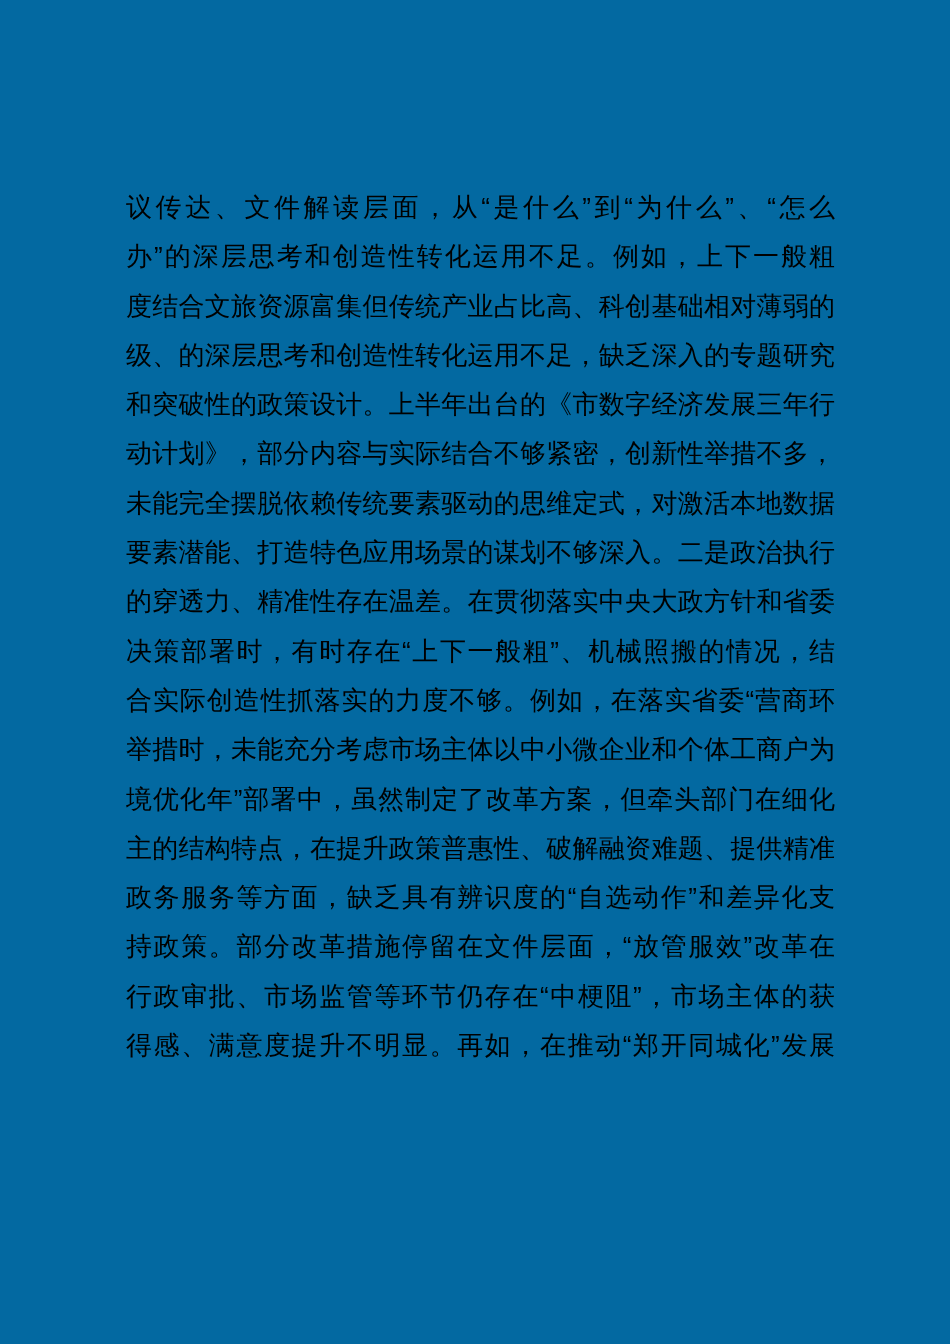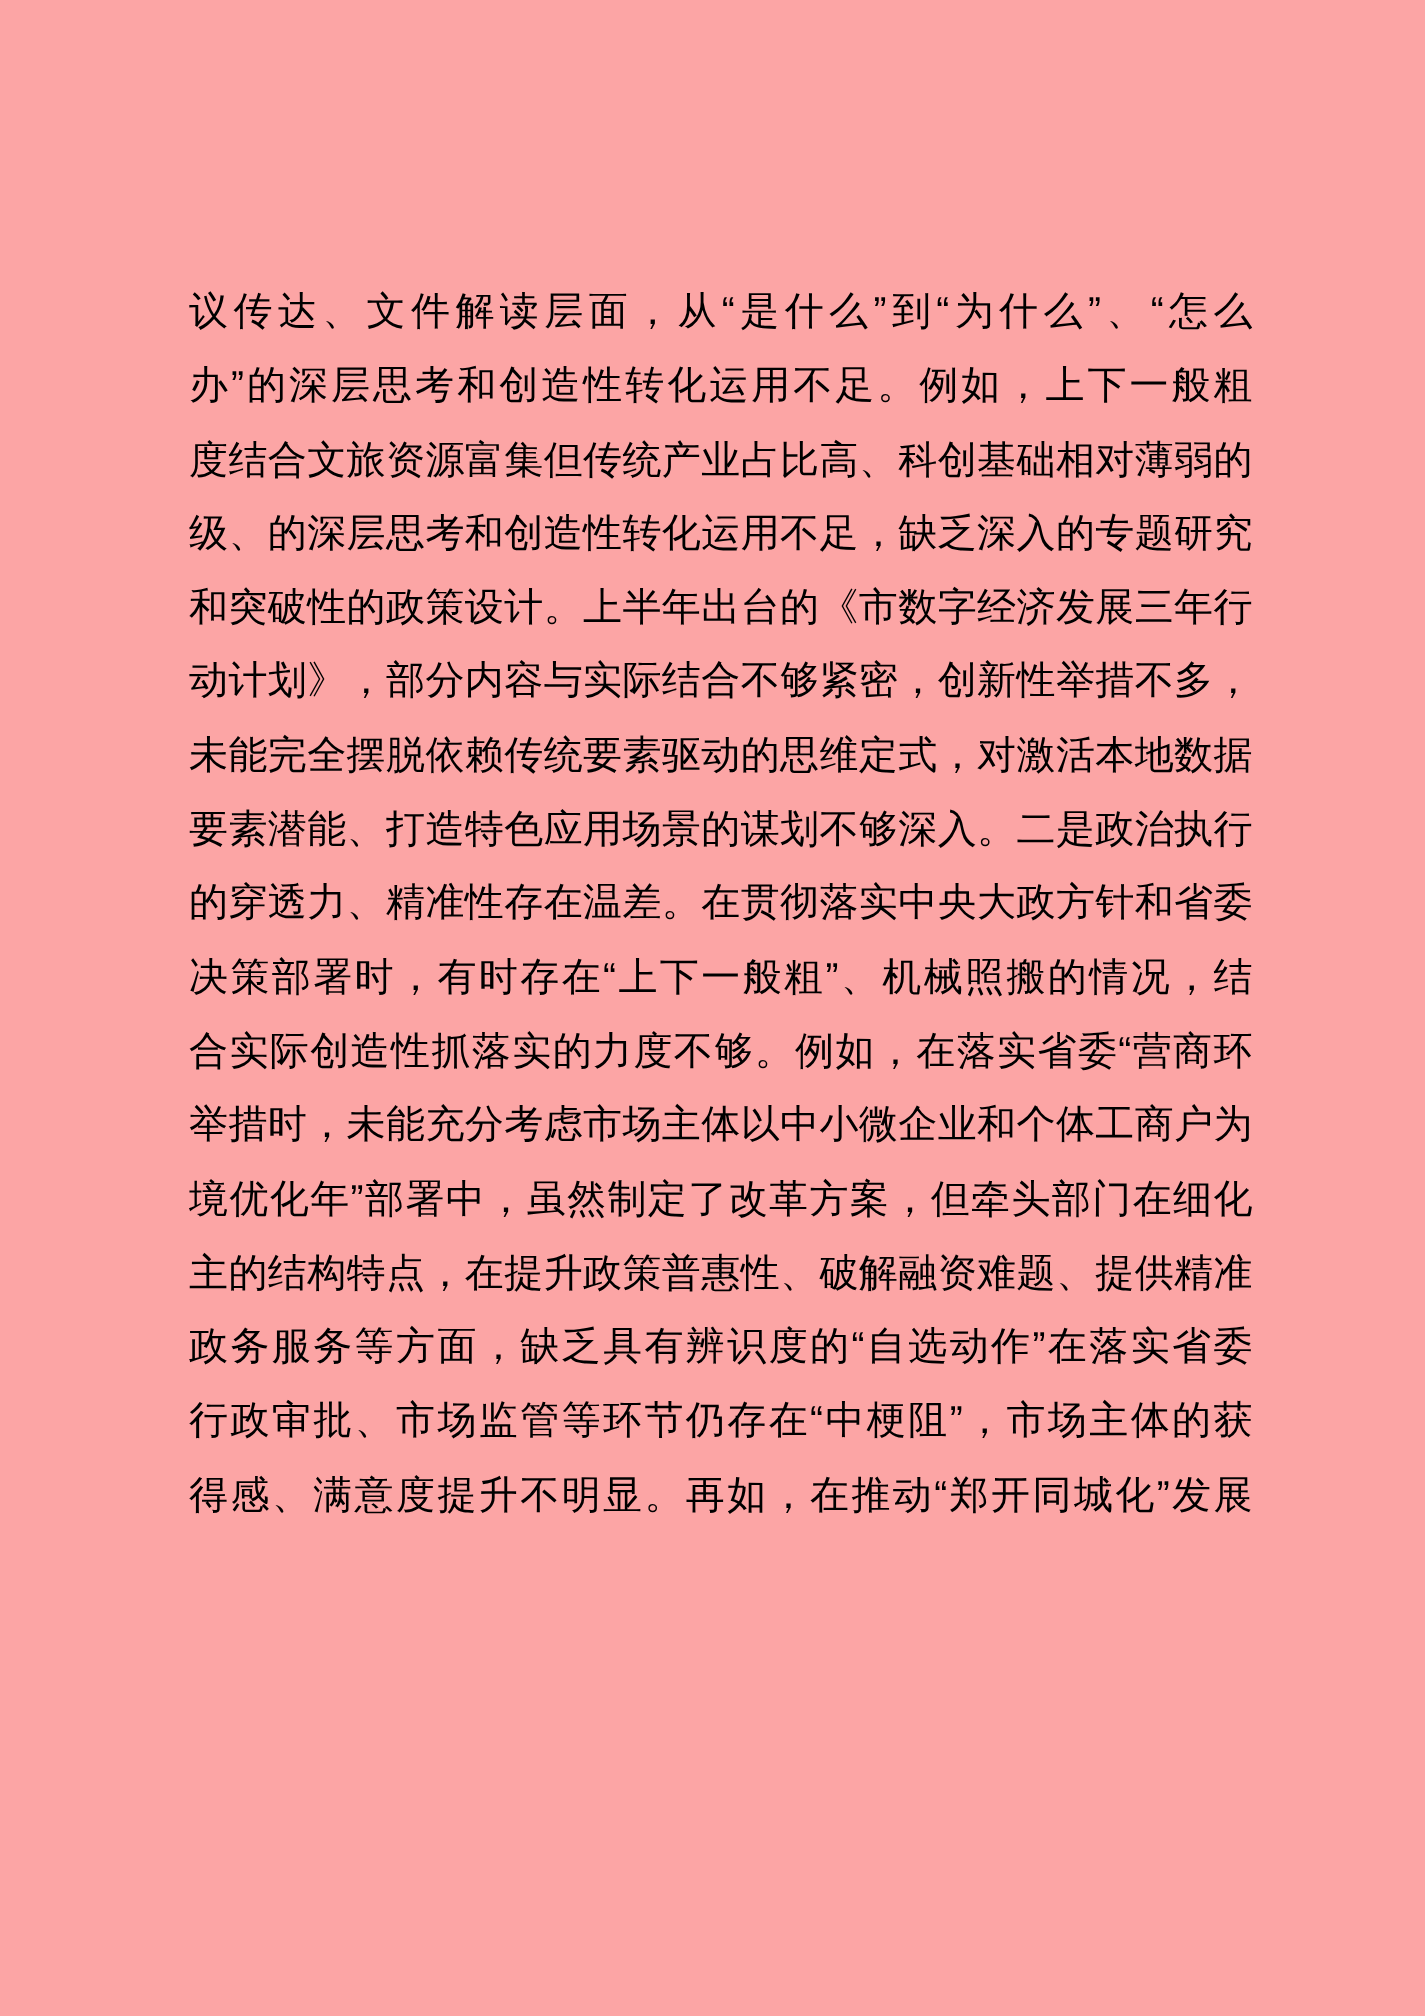--- a/index.html
+++ b/index.html
@@ -4,21 +4,21 @@
 <style>
   html, body {
     margin: 0;
     padding: 0;
     background: #ffffff;
   }
   .page {
     position: relative;
     width: 950px;
     height: 1344px;
-    background: #fca5a5;
+    background: #0369a1;
     overflow: hidden;
   }
   .text-block {
     position: absolute;
     left: 126px;
     top: 183px;
     width: 709px;
   }
   .text-line {
     font-family: "Liberation Sans", "DejaVu Sans", sans-serif;
@@ -46,17 +46,18 @@
     <div class="text-line">和突破性的政策设计。上半年出台的《市数字经济发展三年行</div>
     <div class="text-line">动计划》，部分内容与实际结合不够紧密，创新性举措不多，</div>
     <div class="text-line">未能完全摆脱依赖传统要素驱动的思维定式，对激活本地数据</div>
     <div class="text-line">要素潜能、打造特色应用场景的谋划不够深入。二是政治执行</div>
     <div class="text-line">的穿透力、精准性存在温差。在贯彻落实中央大政方针和省委</div>
     <div class="text-line">决策部署时，有时存在“上下一般粗”、机械照搬的情况，结</div>
     <div class="text-line">合实际创造性抓落实的力度不够。例如，在落实省委“营商环</div>
     <div class="text-line">举措时，未能充分考虑市场主体以中小微企业和个体工商户为</div>
     <div class="text-line">境优化年”部署中，虽然制定了改革方案，但牵头部门在细化</div>
     <div class="text-line">主的结构特点，在提升政策普惠性、破解融资难题、提供精准</div>
-    <div class="text-line">政务服务等方面，缺乏具有辨识度的“自选动作”在落实省委</div>
+    <div class="text-line">政务服务等方面，缺乏具有辨识度的“自选动作”和差异化支</div>
+    <div class="text-line">持政策。部分改革措施停留在文件层面，“放管服效”改革在</div>
     <div class="text-line">行政审批、市场监管等环节仍存在“中梗阻”，市场主体的获</div>
     <div class="text-line">得感、满意度提升不明显。再如，在推动“郑开同城化”发展</div>
   </div>
 </div>
 
 </body></html>

